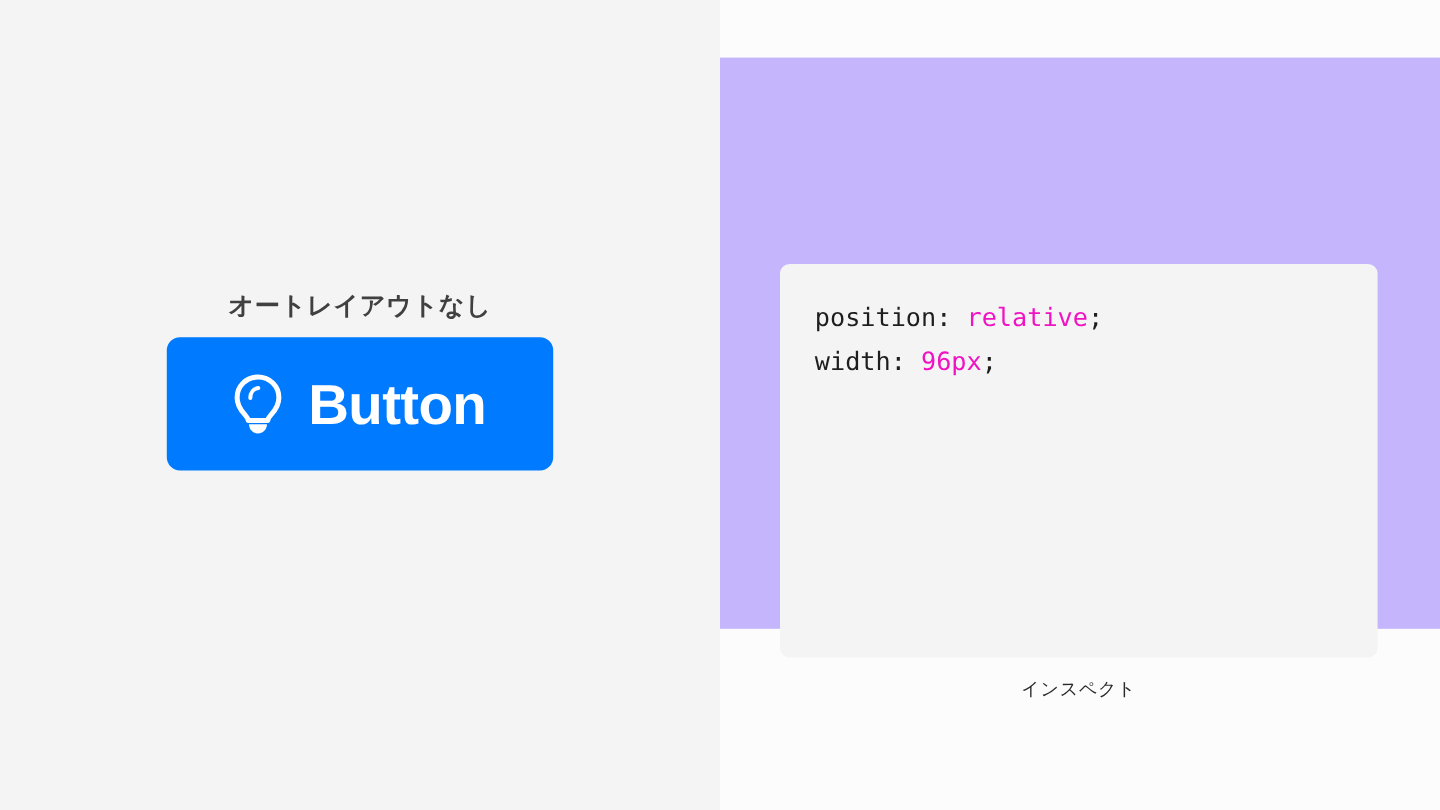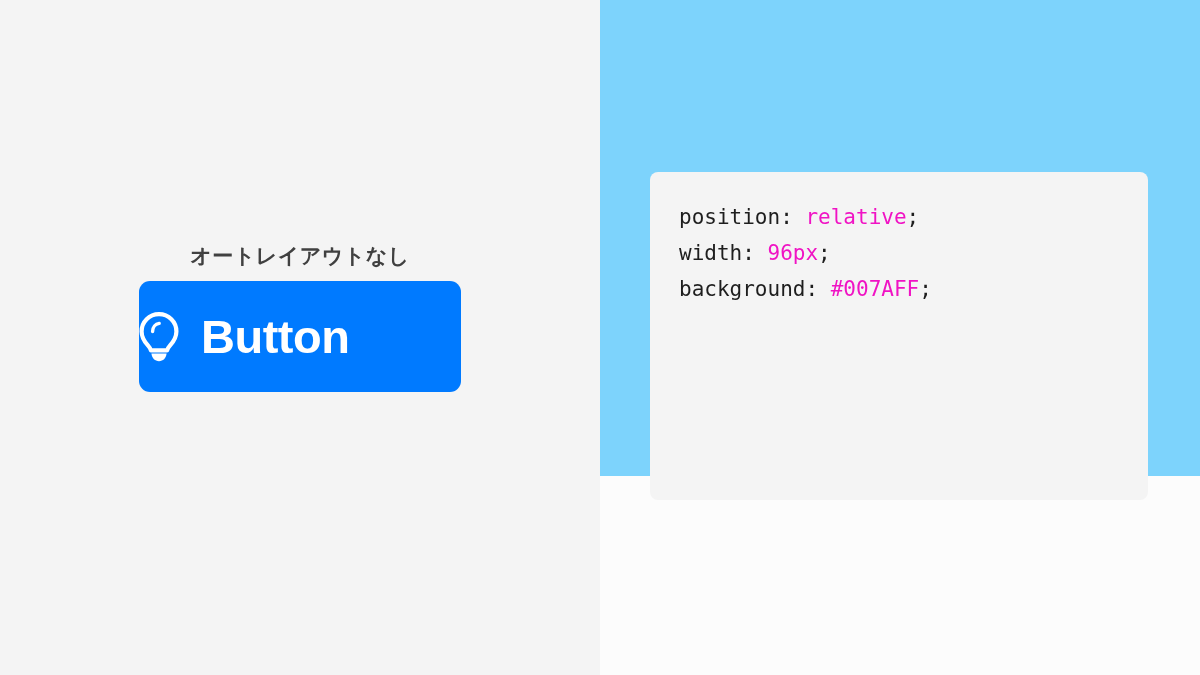--- a/index.html
+++ b/index.html
@@ -49,20 +49,21 @@
     left: 139px;
     top: 281px;
     width: 322px;
     height: 111px;
     background: #007AFF;
     border-radius: 11px;
     border: none;
     padding: 0;
     display: flex;
     align-items: center;
+    justify-content: center;
     gap: 22px;
     cursor: pointer;
   }
 
   .bulb-icon {
     display: block;
     width: 40px;
     height: 52px;
     flex: 0 0 auto;
   }
@@ -74,22 +75,23 @@
     letter-spacing: -0.5px;
     line-height: 1;
     white-space: nowrap;
   }
 
   
   .panel-right {
     position: relative;
     width: 600px;
     height: 476px;
-    background: #7dd3fc;
+    background: #c4b5fd;
     flex: 0 0 600px;
+    margin-top: 48px;
   }
 
   .code-card {
     position: absolute;
     left: 50px;
     top: 172px;
     width: 498px;
     height: 328px;
     background: #F4F4F4;
     border-radius: 8px;
@@ -147,22 +149,22 @@
   <section class="panel-right">
 
     <div class="code-card">
       <div class="code-block">
 
         <div class="code-line"><span>position: </span><span class="code-value">relative</span><span>;</span></div>
 
         <div class="code-line"><span>width: </span><span class="code-value">96px</span><span>;</span></div>
 
 
-        <div class="code-line"><span>background: </span><span class="code-value">#007AFF</span><span>;</span></div>
 
 
       </div>
     </div>
 
+    <div class="code-caption">インスペクト</div>
 
   </section>
 
 </div>
 
 </body></html>

